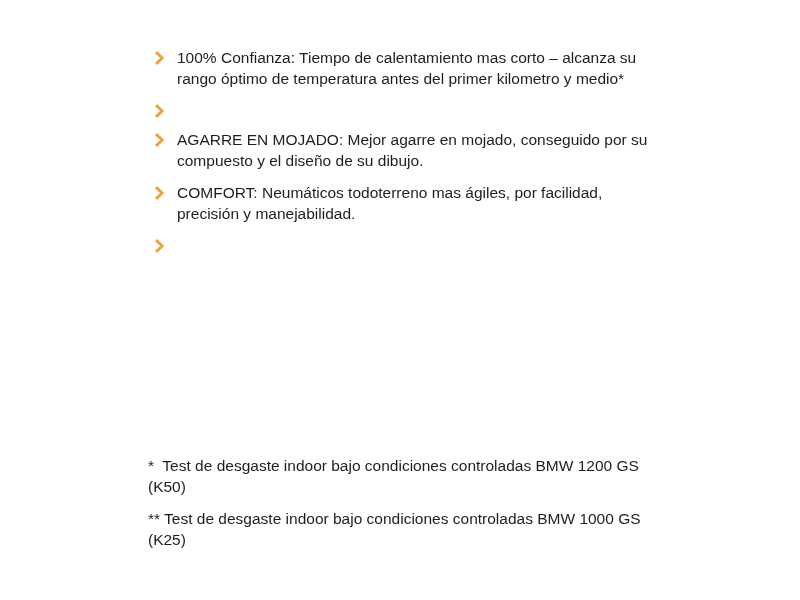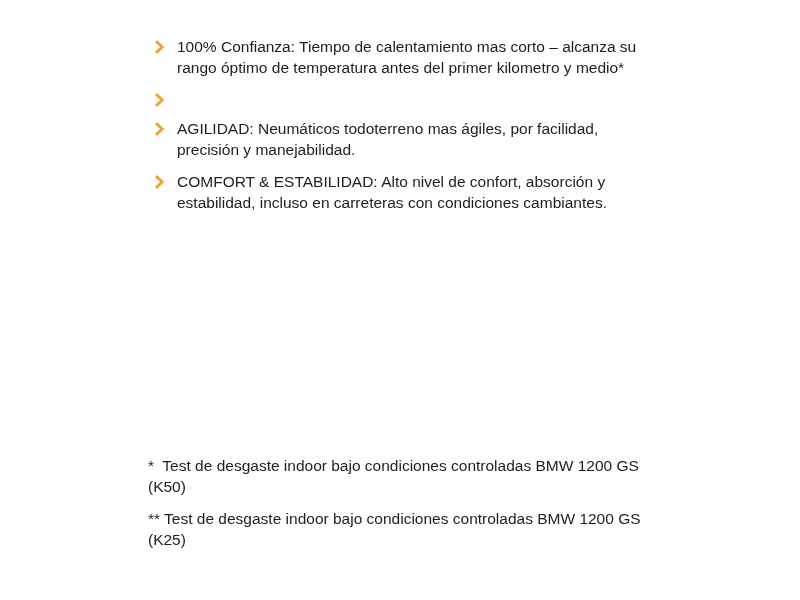--- a/index.html
+++ b/index.html
@@ -21,20 +21,21 @@
     top: 37px;
     width: 525px;
     list-style: none;
     margin: 0;
     padding: 0;
   }
   .bullet {
     display: flex;
     align-items: flex-start;
     margin-bottom: 12px;
+    margin-top: 11px;
   }
   .chev {
     flex: 0 0 23px;
     padding-top: 3px;
     color: var(--accent, #F2A23B);
   }
   .chev svg { display: block; }
   .btext {
     font-size: 15.5px;
     line-height: 20.5px;
@@ -74,34 +75,41 @@
             <path d="M2 1.2 L8.2 7 L2 12.8" fill="none" stroke="currentColor" stroke-width="3"></path>
           </svg>
       </span>
     </li>
     <li class="bullet">
       <span class="chev">
         <svg width="10" height="14" viewBox="0 0 10 14">
             <path d="M2 1.2 L8.2 7 L2 12.8" fill="none" stroke="currentColor" stroke-width="3"></path>
           </svg>
       </span>
-      <span class="btext">AGILIDAD: Neumáticos todoterreno mas ágiles, por facilidad,
+      <span class="btext">AGARRE EN MOJADO: Mejor agarre en mojado, conseguido por su
+compuesto y el diseño de su dibujo.</span>
+    </li>
+    <li class="bullet">
+      <span class="chev">
+        <svg width="10" height="14" viewBox="0 0 10 14">
+            <path d="M2 1.2 L8.2 7 L2 12.8" fill="none" stroke="currentColor" stroke-width="3"></path>
+          </svg>
+      </span>
+      <span class="btext">COMFORT: Neumáticos todoterreno mas ágiles, por facilidad,
 precisión y manejabilidad.</span>
     </li>
     <li class="bullet">
       <span class="chev">
         <svg width="10" height="14" viewBox="0 0 10 14">
             <path d="M2 1.2 L8.2 7 L2 12.8" fill="none" stroke="currentColor" stroke-width="3"></path>
           </svg>
       </span>
-      <span class="btext">COMFORT &amp; ESTABILIDAD: Alto nivel de confort, absorción y
-estabilidad, incluso en carreteras con condiciones cambiantes.</span>
     </li>
   </ul>
 
   <section class="footnotes">
     <p class="footnote">*  Test de desgaste indoor bajo condiciones controladas BMW 1200 GS
 (K50)</p>
-    <p class="footnote">** Test de desgaste indoor bajo condiciones controladas BMW 1200 GS
+    <p class="footnote">** Test de desgaste indoor bajo condiciones controladas BMW 1000 GS
 (K25)</p>
   </section>
 
 </main>
 
 </body></html>

